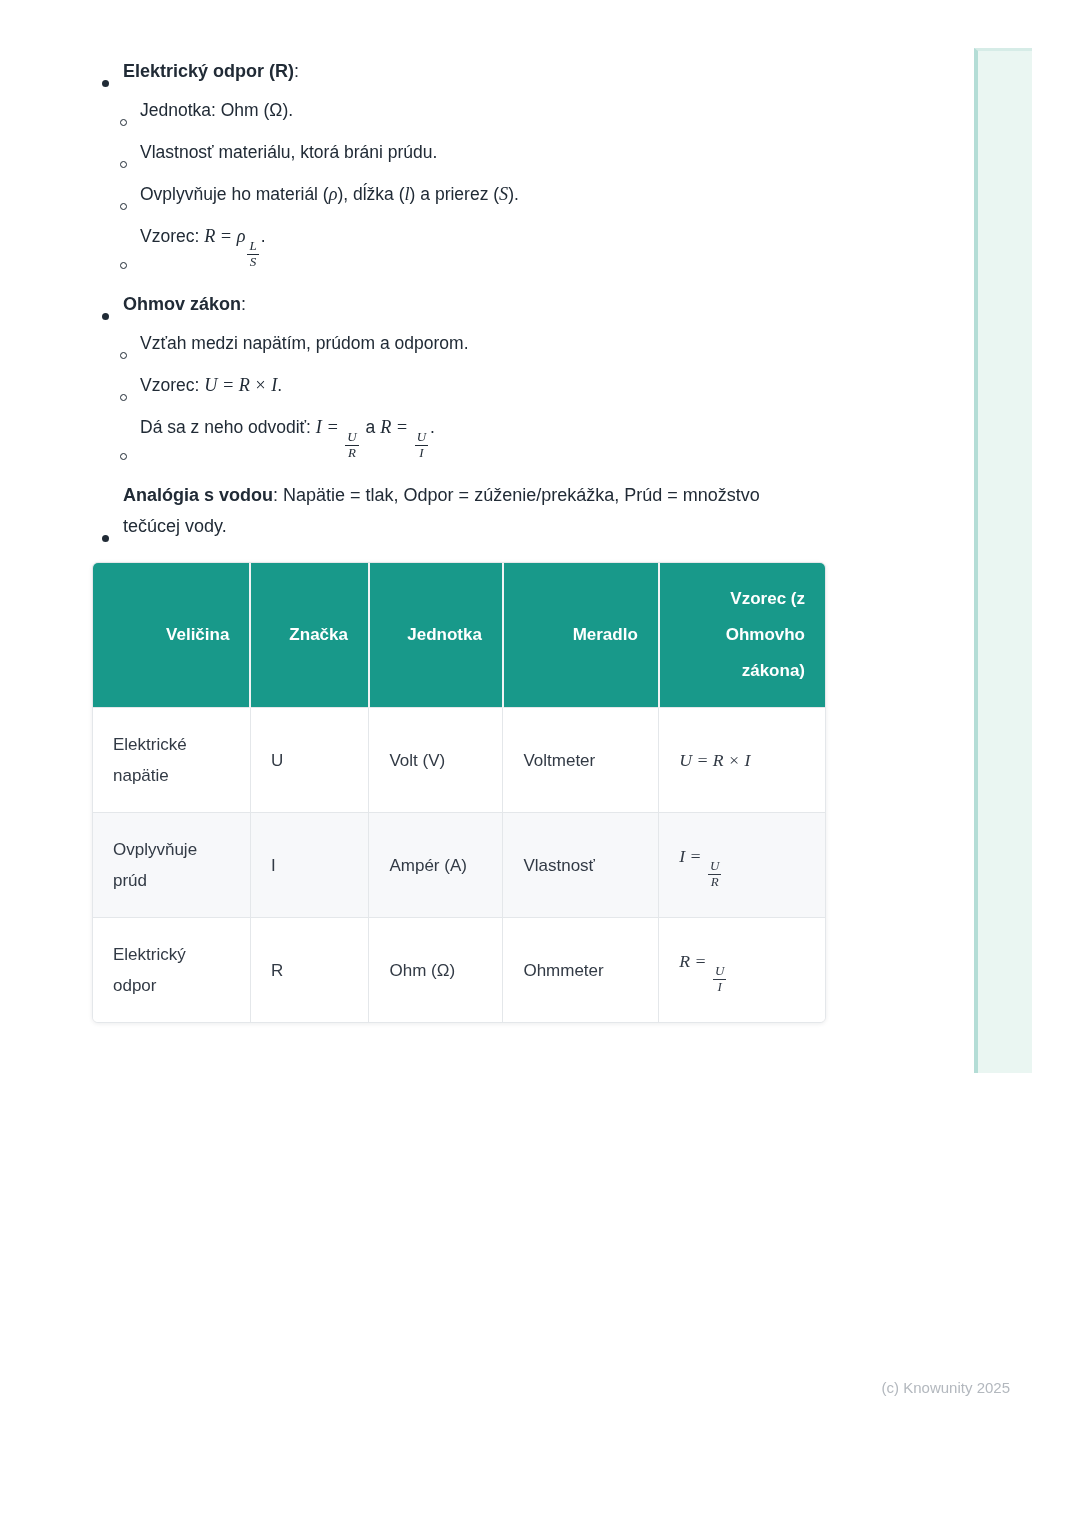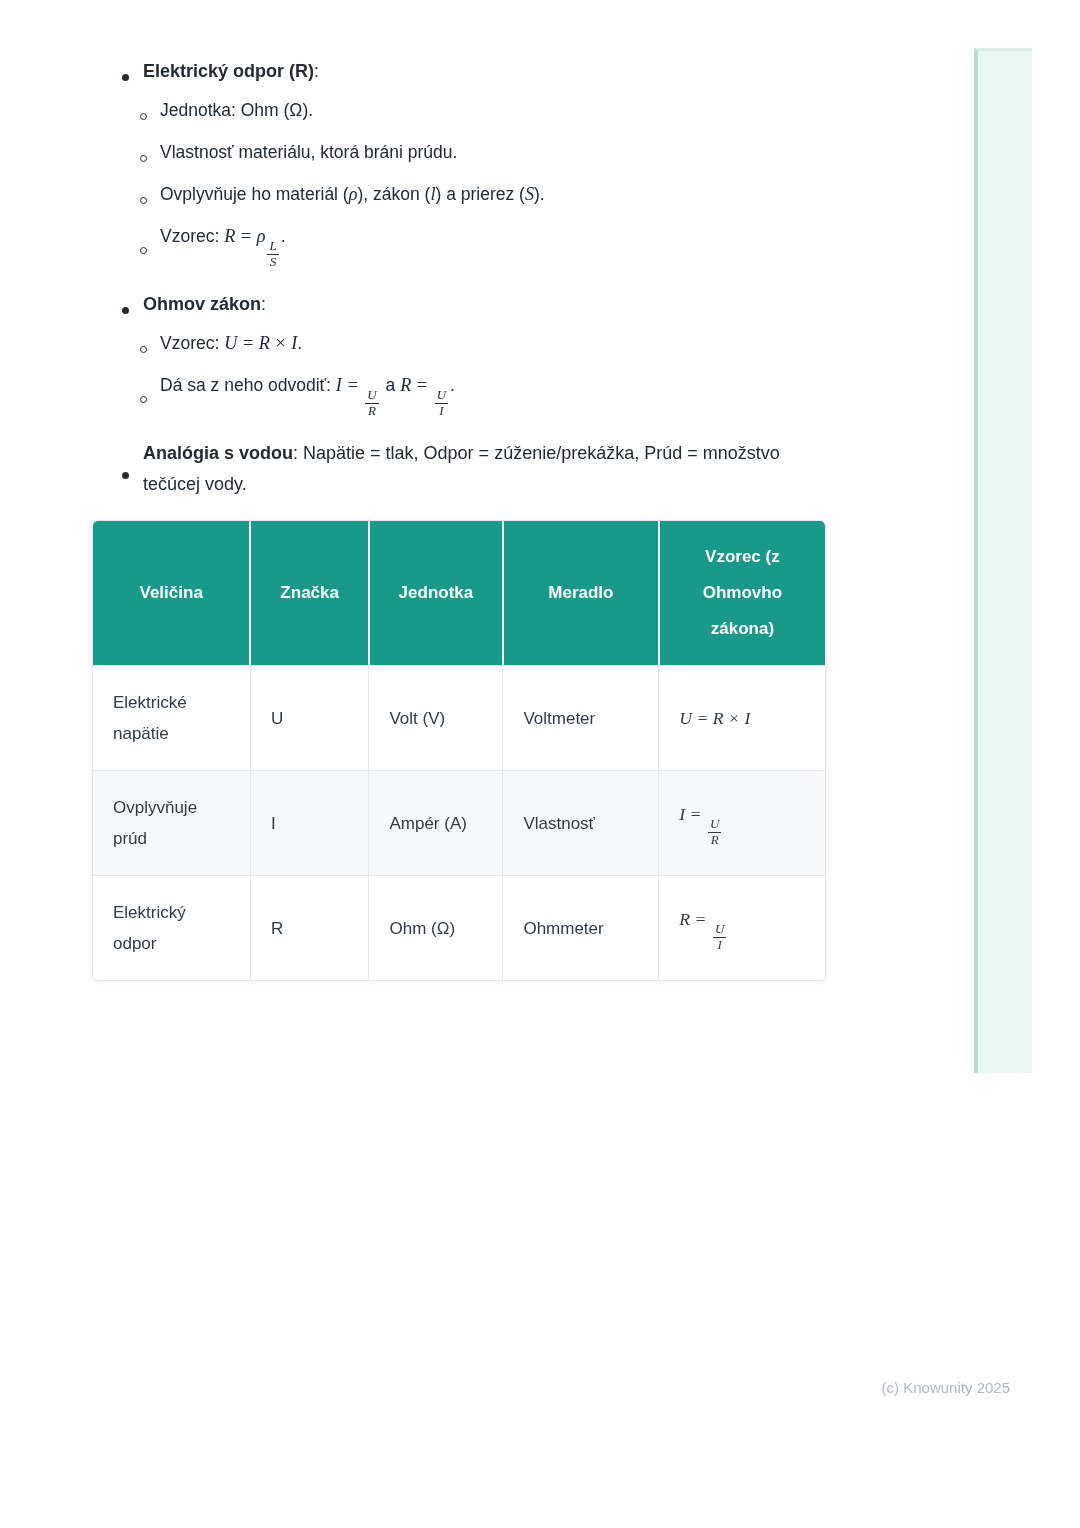--- a/index.html
+++ b/index.html
@@ -10,21 +10,21 @@
     position: relative;
     overflow: hidden;
     font-family: "Liberation Sans", sans-serif;
     color: #212b36;
   }
 
   
   .doc { position: absolute; left: 0; top: 0; width: 960px; padding-top: 56px; }
   section { margin-bottom: 20px; }
 
-  .li { display: flex; align-items: center; margin-left: 20px; }
+  .li { display: flex; align-items: flex-end; }
   .l1 { padding-left: 102px; margin-bottom: 8px; font-size: 18px; line-height: 31px; }
   .l2 { padding-left: 120px; margin-bottom: 11px; font-size: 17.5px; line-height: 31px; }
   .txt { max-width: 690px; }
   .l1 .txt b, .l1 .txt strong { font-weight: 700; }
 
   .dot {
     flex: none; width: 7px; height: 7px; border-radius: 50%;
     background: #212b36; margin: 12px 14px 0 0;
   }
   .circ {
@@ -46,21 +46,21 @@
     margin: 12px 0 0 92px; width: 734px;
     border: 1px solid #e4e7ea; border-radius: 6px;
     box-shadow: 0 1px 4px rgba(16,24,40,.08);
     overflow: hidden; background: #fff;
   }
   table { width: 100%; border-collapse: collapse; table-layout: fixed; }
   col.c1 { width: 21.5%; } col.c2 { width: 16.2%; } col.c3 { width: 18.3%; }
   col.c4 { width: 21.3%; } col.c5 { width: 22.7%; }
   th {
     background: #18998a; color: #ffffff;
-    font-weight: 600; text-align: center; vertical-align: middle;
+    font-weight: 600; text-align: right; vertical-align: middle;
     font-size: 17px; line-height: 36px;
     padding: 18px 20px; border-right: 2px solid #f1f3f4;
   }
   th:last-child { border-right: none; }
   td {
     padding: 21px 20px; font-size: 17px; line-height: 31px;
     border-top: 1px solid #e4e7ea; border-right: 1px solid #e4e7ea;
     vertical-align: middle; color: #323a45; background: #ffffff;
   }
   td:last-child { border-right: none; }
@@ -96,35 +96,39 @@
     <div class="li l2">
       <span class="circ"></span>
       <p class="txt">Jednotka: Ohm (Ω).</p>
     </div>
     <div class="li l2">
       <span class="circ"></span>
       <p class="txt">Vlastnosť materiálu, ktorá bráni prúdu.</p>
     </div>
     <div class="li l2">
       <span class="circ"></span>
-      <p class="txt"><span>Ovplyvňuje ho materiál (</span><span class="m">ρ</span><span>), zákon (</span><span class="m">l</span><span>) a prierez (</span><span class="m">S</span><span>).</span></p>
+      <p class="txt"><span>Ovplyvňuje ho materiál (</span><span class="m">ρ</span><span>), dĺžka (</span><span class="m">l</span><span>) a prierez (</span><span class="m">S</span><span>).</span></p>
     </div>
     <div class="li l2">
       <span class="circ"></span>
       <p class="txt"><span>Vzorec: </span><span class="m">R = ρ</span><span class="frac">
             <span class="num m">L</span>
             <span class="den m">S</span>
           </span><span>.</span></p>
     </div>
   </section>
 
   <section>
     <div class="li l1">
       <span class="dot"></span>
       <p class="txt"><strong>Ohmov zákon</strong><span>:</span></p>
+    </div>
+    <div class="li l2">
+      <span class="circ"></span>
+      <p class="txt">Vzťah medzi napätím, prúdom a odporom.</p>
     </div>
     <div class="li l2">
       <span class="circ"></span>
       <p class="txt"><span>Vzorec: </span><span class="m">U = R × I</span><span>.</span></p>
     </div>
     <div class="li l2">
       <span class="circ"></span>
       <p class="txt"><span>Dá sa z neho odvodiť: </span><span class="m">I = </span><span class="frac">
             <span class="num m">U</span>
             <span class="den m">R</span>

